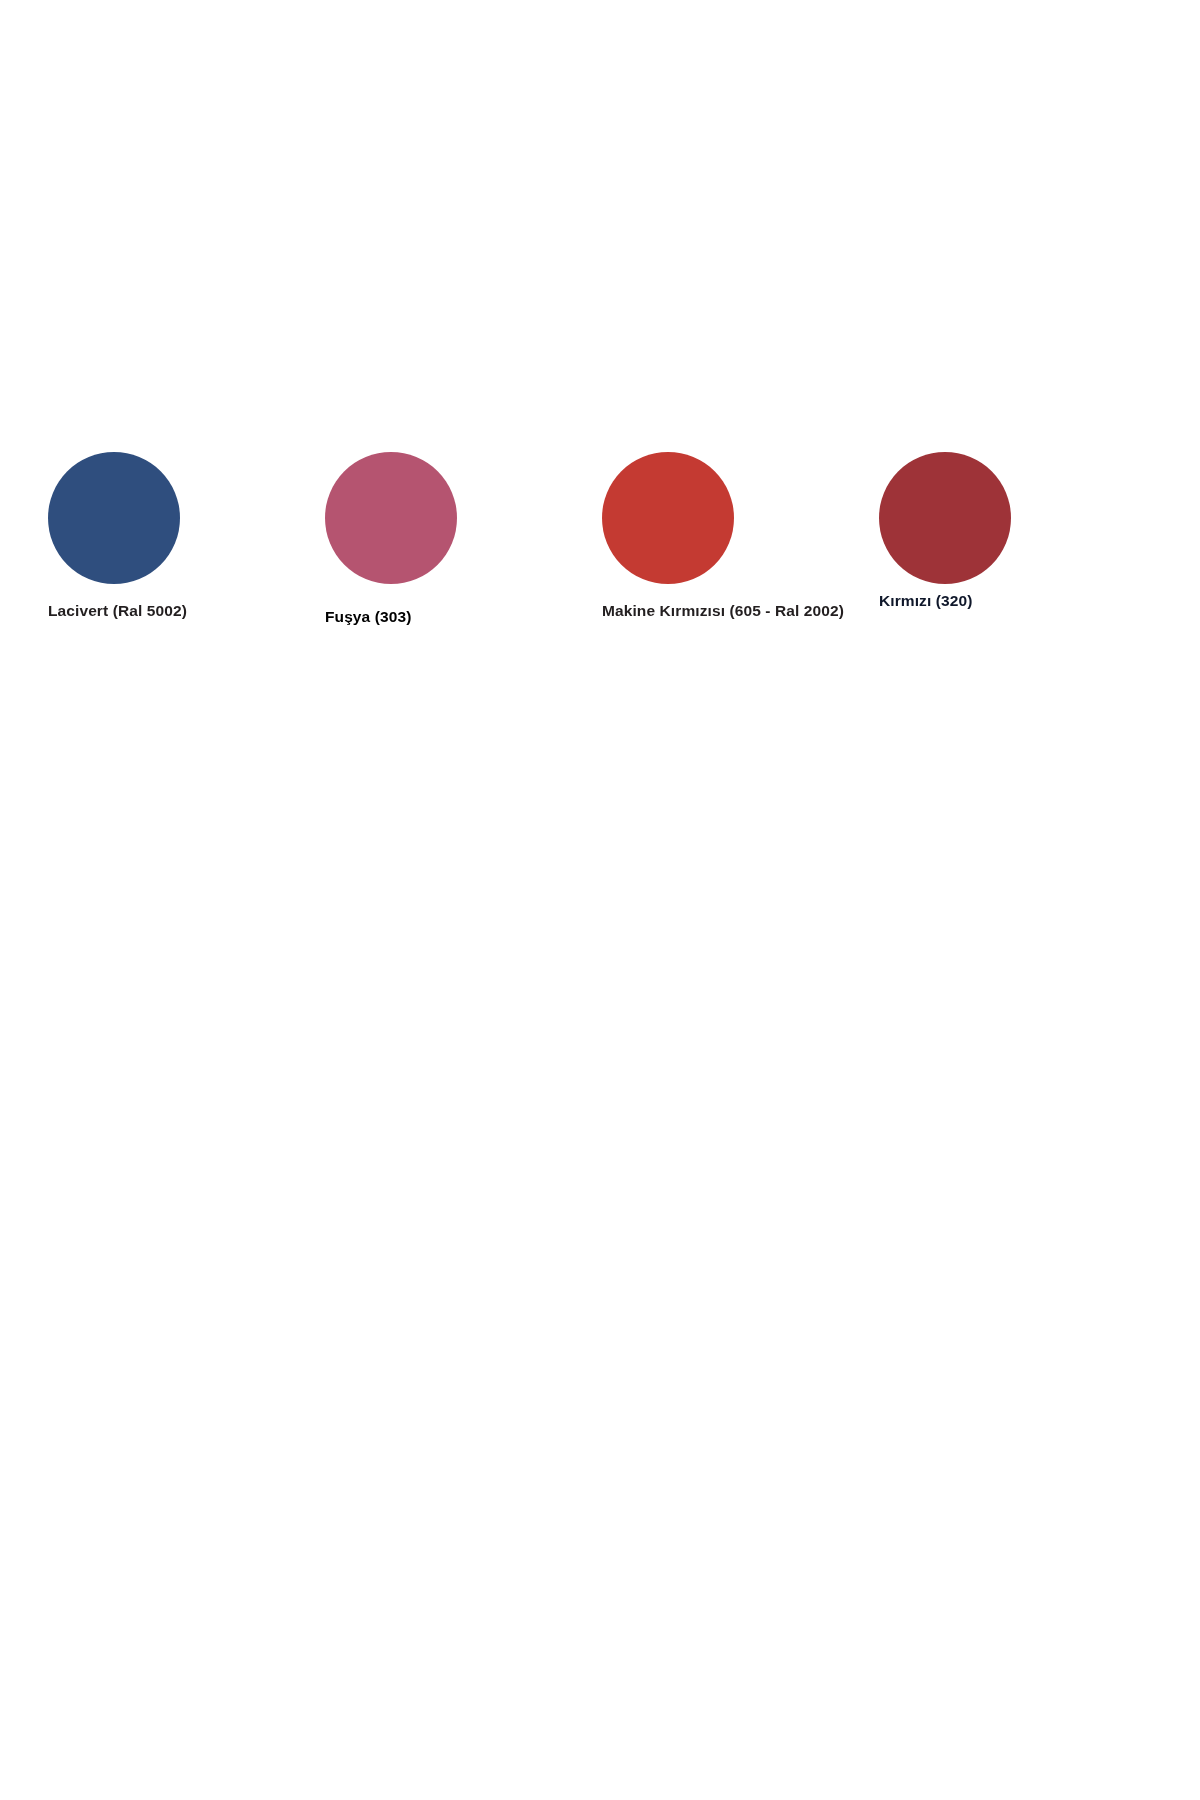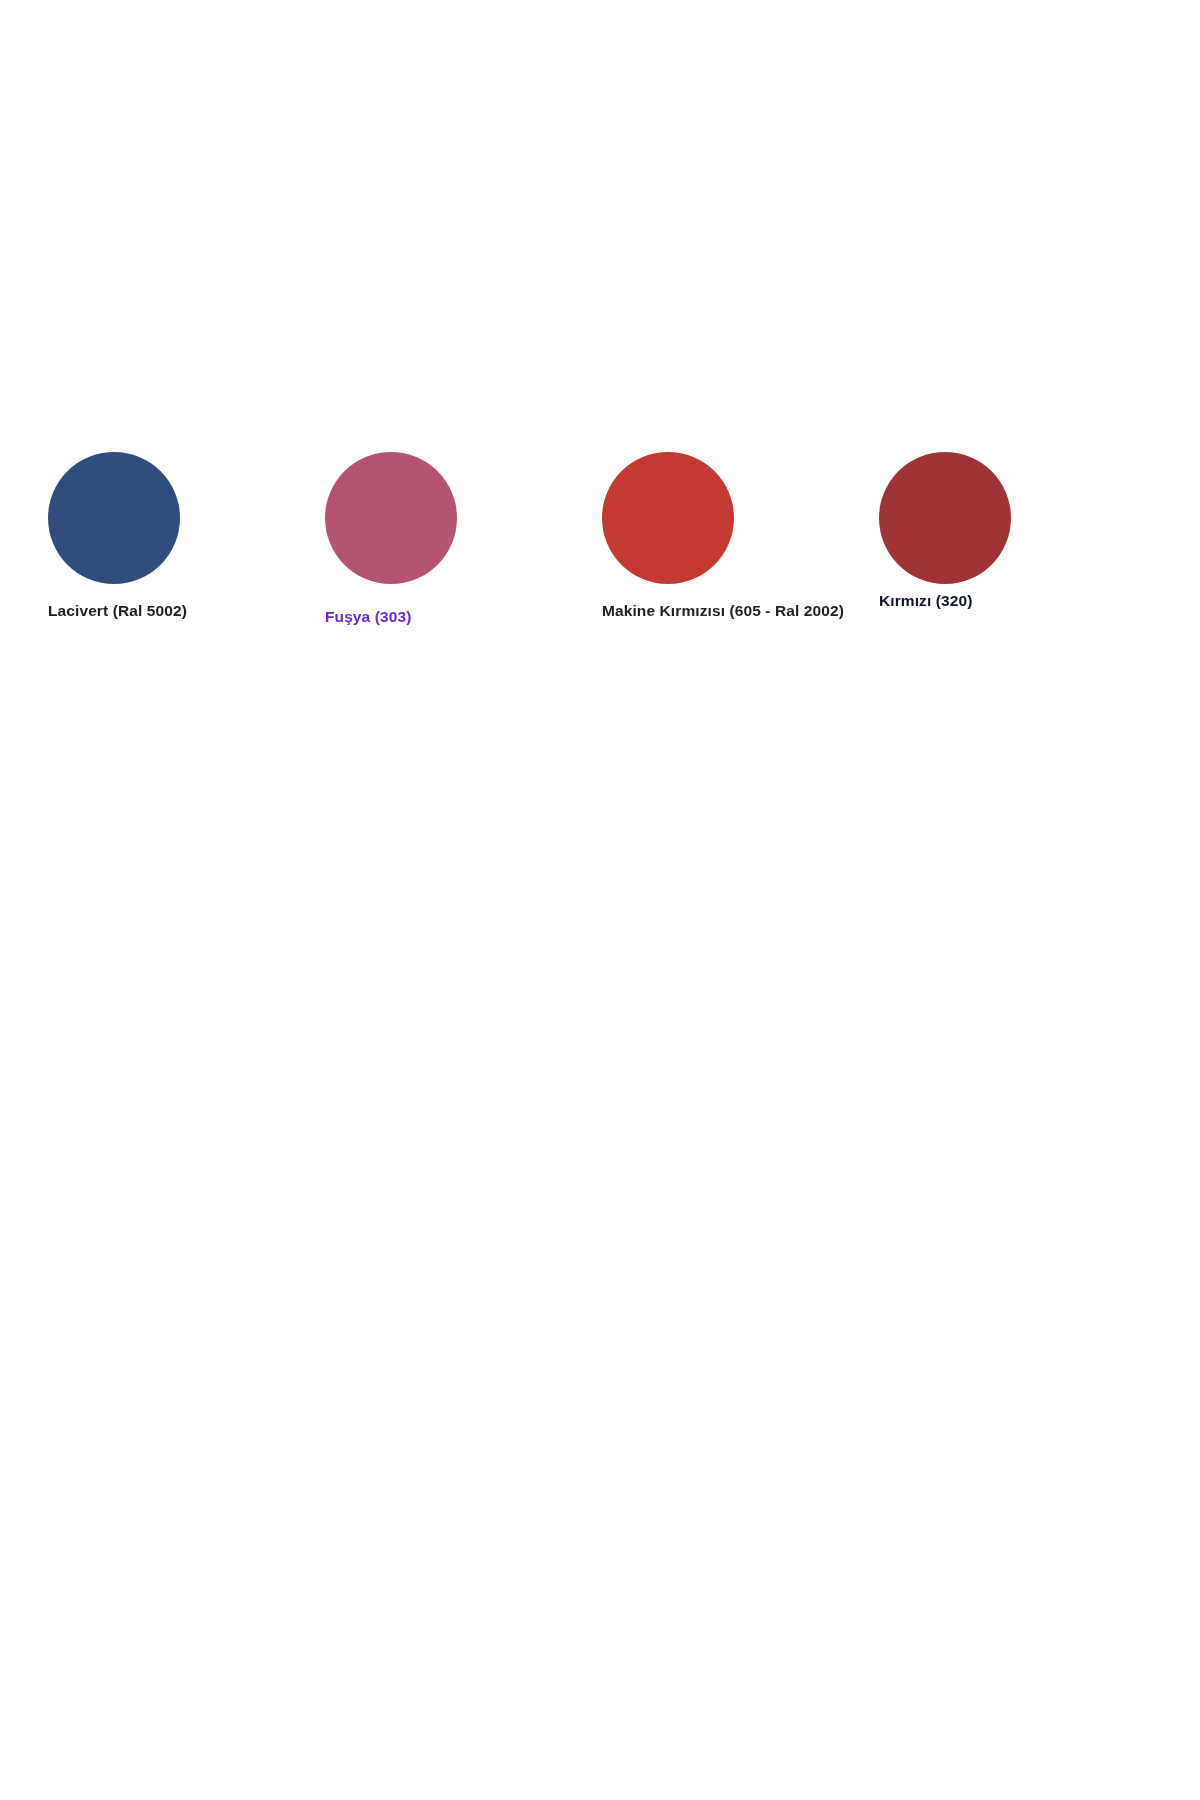--- a/index.html
+++ b/index.html
@@ -71,21 +71,21 @@
   <div class="swatch-grid">
 
     <div class="swatch-cell">
       <span class="swatch-dot" style="background-color: rgb(47, 78, 126);"></span>
       <span class="swatch-label" style="color: rgb(35, 31, 32);">Lacivert (Ral 5002)</span>
     </div>
 
 
     <div class="swatch-cell">
       <span class="swatch-dot" style="background-color: rgb(181, 84, 112);"></span>
-      <span class="swatch-label" style="color: #6d28d9; margin-top: 24px;">Fuşya (303)</span>
+      <span class="swatch-label" style="color: #000000; margin-top: 24px;">Fuşya (303)</span>
     </div>
 
     <div class="swatch-cell">
       <span class="swatch-dot" style="background-color: rgb(196, 58, 50);"></span>
       <span class="swatch-label" style="color: rgb(35, 31, 32);">Makine Kırmızısı (605 - Ral 2002)</span>
     </div>
 
     <div class="swatch-cell">
       <span class="swatch-dot" style="background-color: rgb(158, 51, 56);"></span>
       <span class="swatch-label" style="color: #0f172a; margin-top: 8px;">Kırmızı (320)</span>

